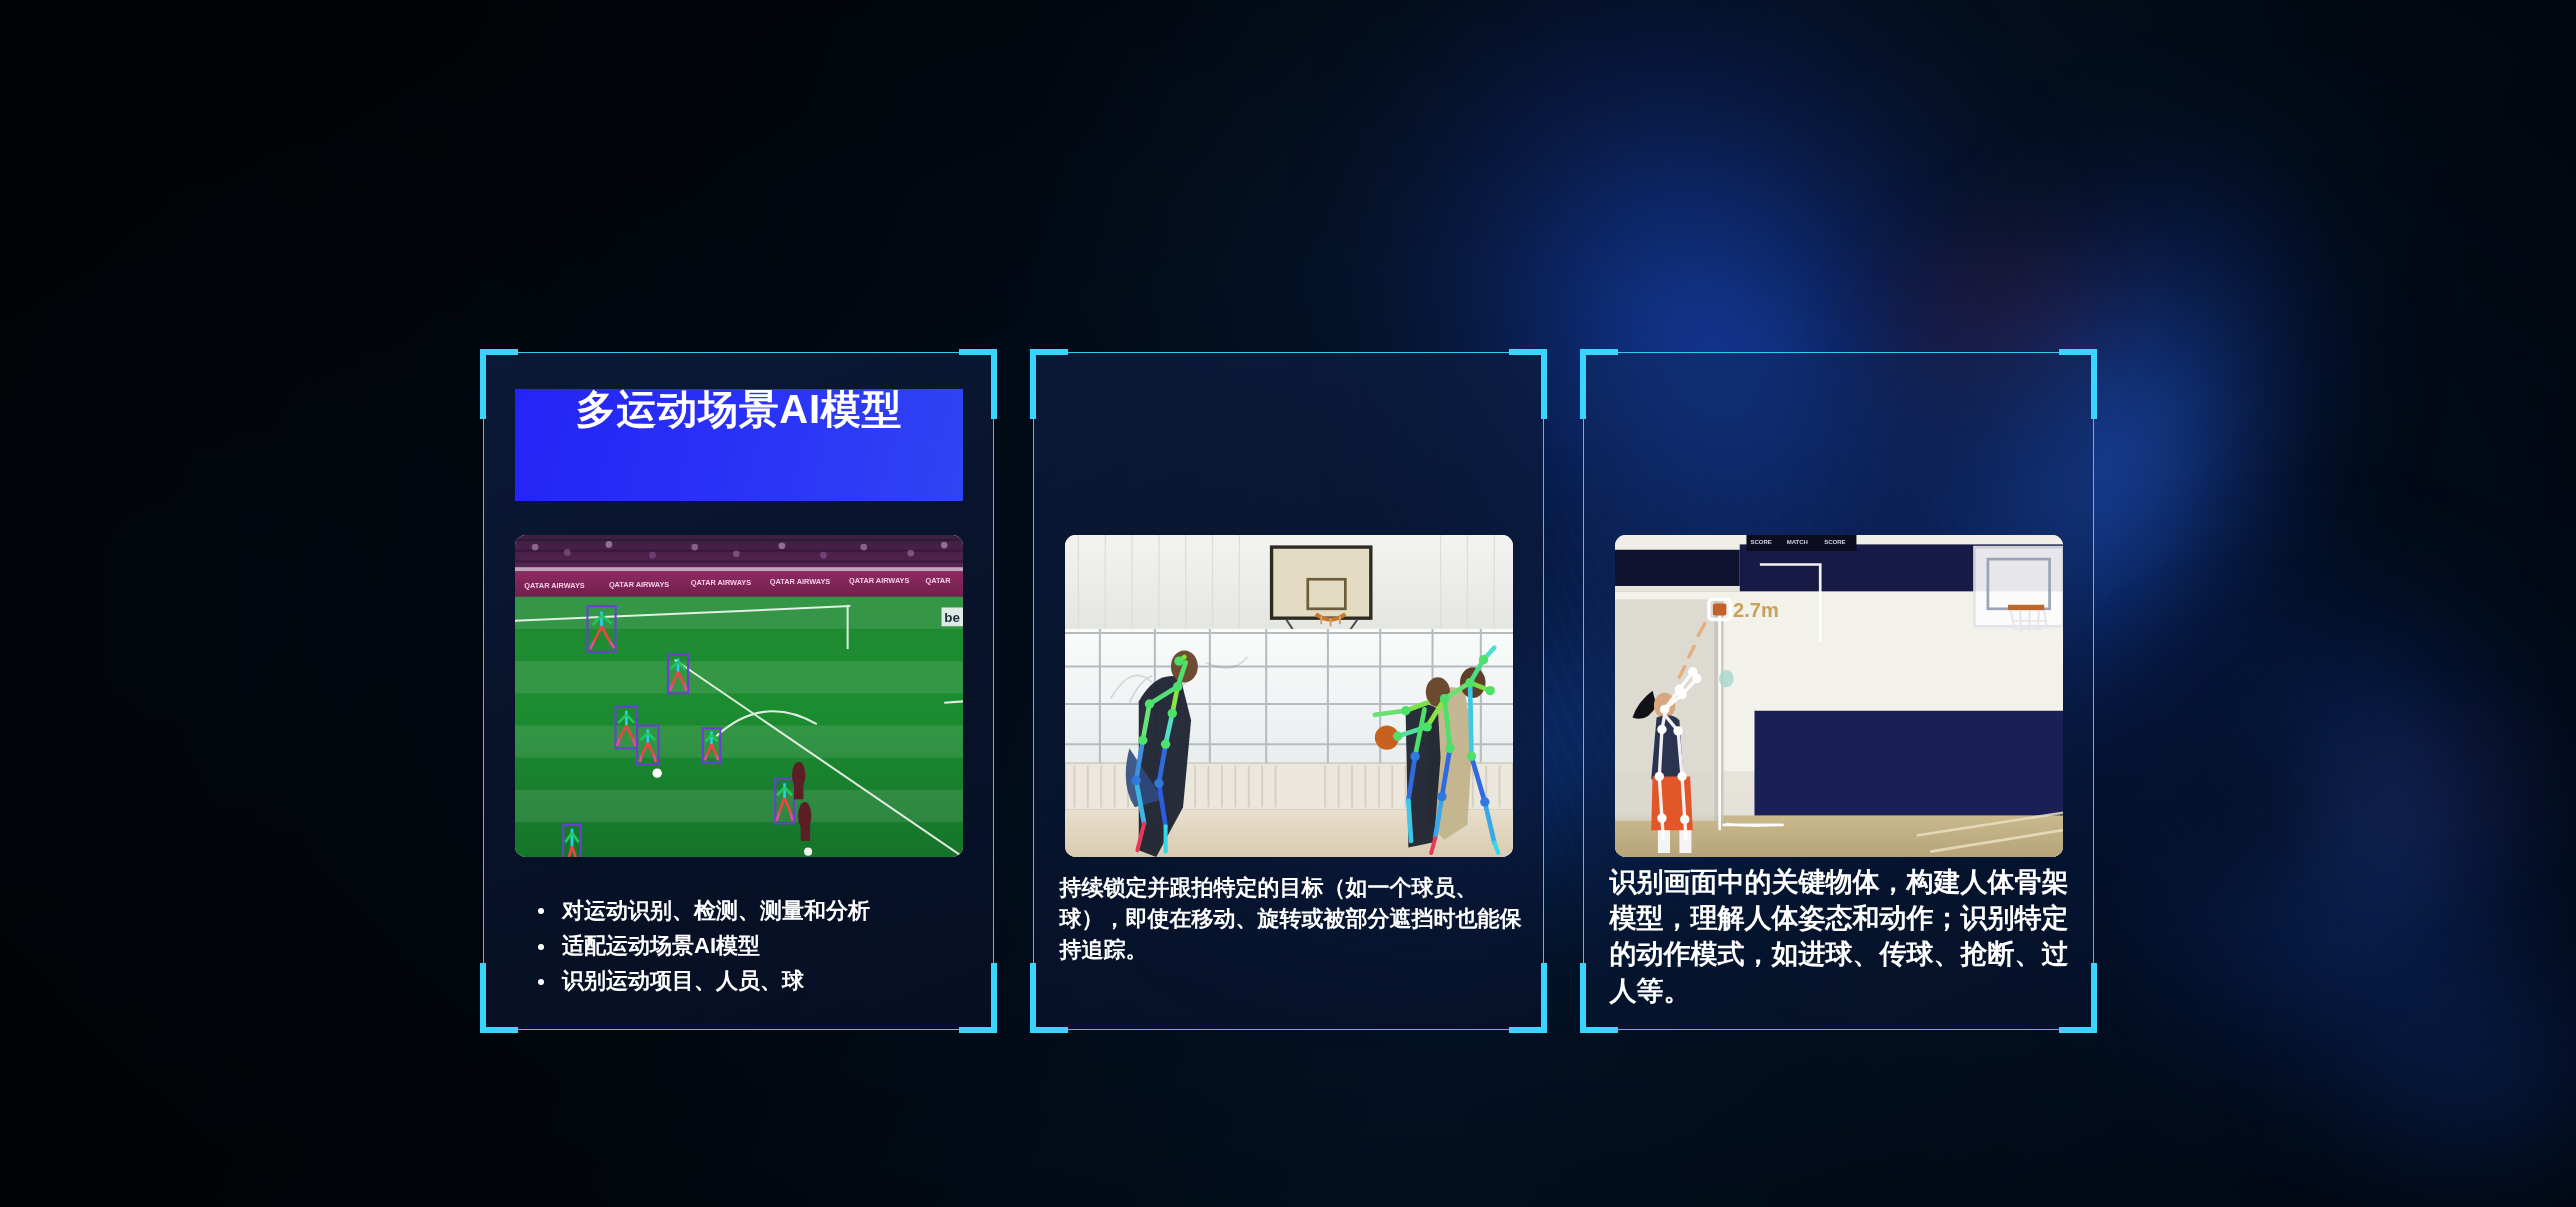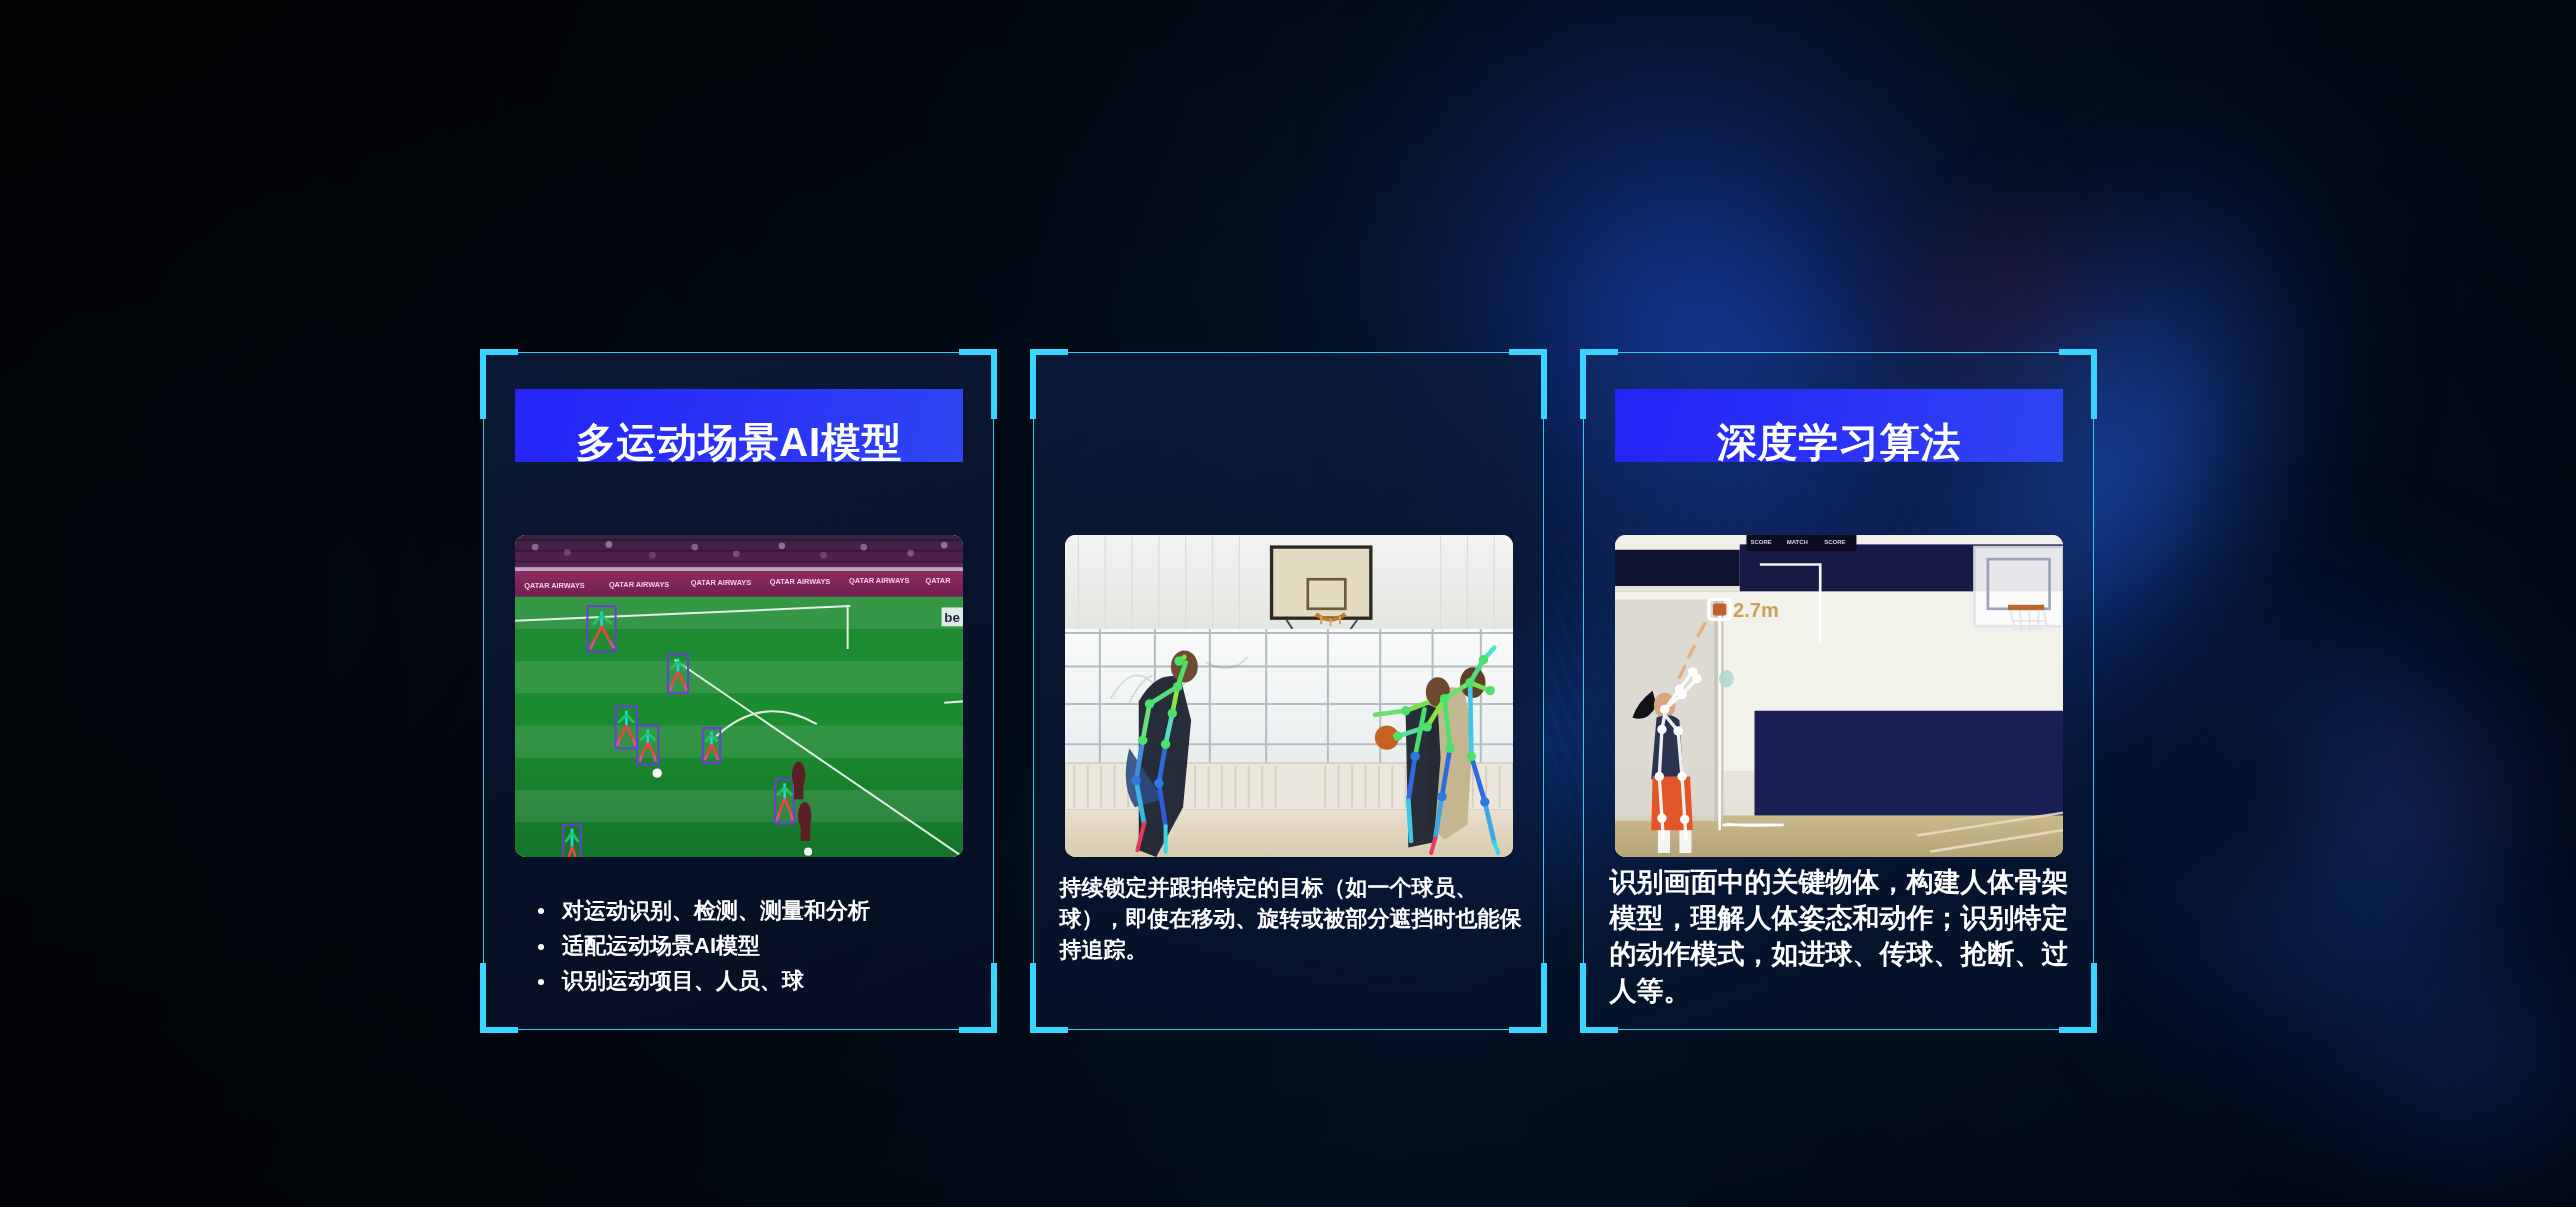--- a/index.html
+++ b/index.html
@@ -82,23 +82,23 @@
   .corner.tr i.h{right:0;top:0;width:38px;height:6px;}
   .corner.tr i.v{right:0;top:0;width:6px;height:70px;}
   .corner.bl{left:0;bottom:0;}
   .corner.bl i.h{left:0;bottom:0;width:38px;height:6px;}
   .corner.bl i.v{left:0;bottom:0;width:6px;height:70px;}
   .corner.br{right:0;bottom:0;}
   .corner.br i.h{right:0;bottom:0;width:38px;height:6px;}
   .corner.br i.v{right:0;bottom:0;width:6px;height:70px;}
 
   
-  .card-header{position:absolute;left:35px;top:40px;width:448px;height:73px;
+  .card-header{position:absolute;left:35px;top:40px;width:448px;height:112px;
     background:linear-gradient(105deg,#2424f6 0%,#2a31f7 48%,#2f45f2 100%);
-    display:flex;align-items:flex-end;justify-content:center;}
+    display:flex;align-items:flex-start;justify-content:center;}
   .card-header .title{color:#ffffff;font-size:40px;font-weight:bold;letter-spacing:0.7px;
     white-space:nowrap;line-height:1;}
 
   
   .media{position:absolute;left:35px;top:186px;width:448px;height:322px;
     border-radius:10.7px;overflow:hidden;background:#fef9c3;}
   .media svg{display:block;width:100%;height:100%;}
 
   
   .body-text{position:absolute;left:34px;right:27px;top:530px;color:#ffffff;
@@ -521,23 +521,20 @@
       </div>
     <div class="corner bl">
         <i class="h"></i>
         <i class="v"></i>
       </div>
     <div class="corner br">
         <i class="h"></i>
         <i class="v"></i>
       </div>
 
-    <div class="card-header">
-      <span class="title">深度学习算法</span>
-    </div>
 
     <div class="media">
       <svg viewBox="0 0 668 480" preserveAspectRatio="none">
         <defs>
           <linearGradient id="wall3" x1="0" y1="0" x2="0" y2="1">
             <stop offset="0%" stop-color="#f0efe9"></stop>
               <stop offset="100%" stop-color="#e2e0d6"></stop>
           </linearGradient>
           <linearGradient id="floor3" x1="0" y1="0" x2="0" y2="1">
             <stop offset="0%" stop-color="#c9b98d"></stop>

